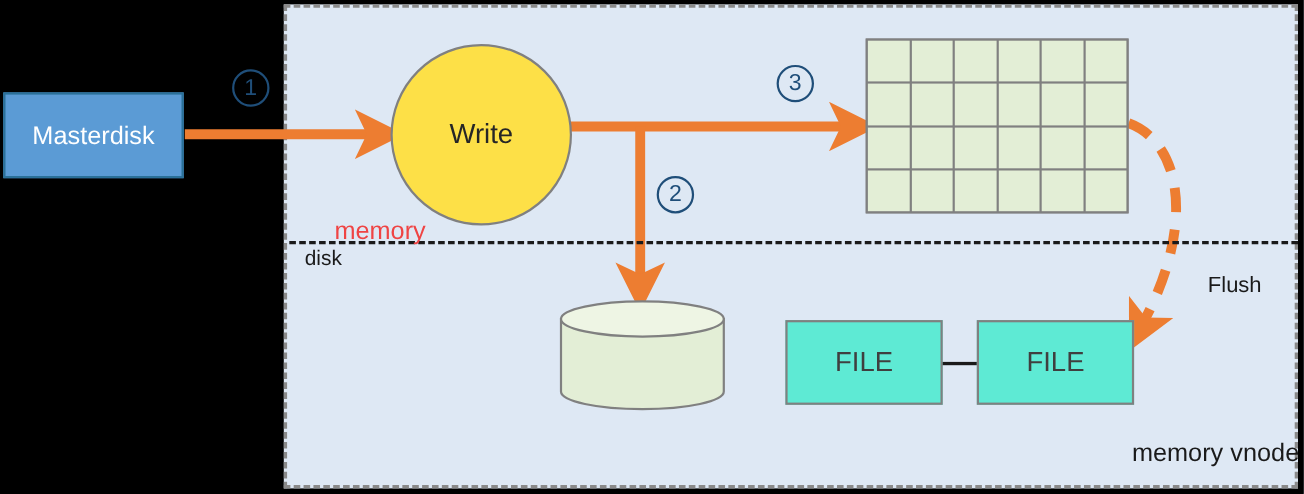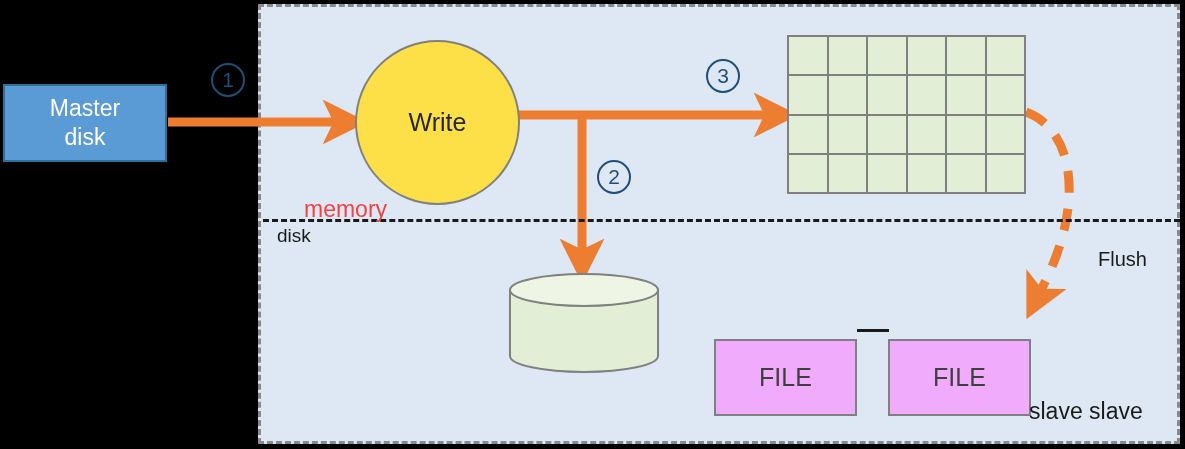--- a/index.html
+++ b/index.html
@@ -33,21 +33,21 @@
     top: 84px;
     width: 164px;
     height: 78px;
     background: #5b9bd5;
     border: 2px solid #2a7099;
     box-sizing: border-box;
     color: #ffffff;
     font-size: 23px;
     line-height: 29px;
     display: flex;
-    flex-direction: column;
+    flex-direction: row;
     align-items: center;
     justify-content: center;
     text-align: center;
   }
   
   #write-node {
     position: absolute;
     left: 355px;
     top: 40px;
     width: 165px;
@@ -93,29 +93,28 @@
     width: 150px;
     text-align: center;
     font-size: 24px;
     color: #1a1a1a;
   }
   
   .file-box {
     position: absolute;
     width: 143px;
     height: 77px;
-    background: #f0abfc;
+    background: #5eead4;
     border: 2px solid #808080;
     box-sizing: border-box;
     display: flex;
     align-items: center;
     justify-content: center;
     font-size: 25px;
     color: #3f3f3f;
-    margin-top: 48px;
   }
   #file-box-1 { left: 714px; top: 291px; }
   #file-box-2 { left: 888px; top: 291px; }
   #file-link {
     position: absolute;
     left: 857px;
     top: 329px;
     width: 32px;
     height: 3px;
     background: #1a1a1a;
@@ -253,21 +252,21 @@
   <div class="file-box" id="file-box-2">
     <span>FILE</span>
   </div>
 
   <div id="memory-disk-divider"></div>
   <div id="memory-label">memory</div>
   <div id="disk-label">disk</div>
 
   <div id="flush-label">Flush</div>
 
-  <div id="slave-vnode-label">slave slave</div>
+  <div id="slave-vnode-label">memory vnode</div>
 
   <div class="step-badge" id="step-1">
     <span>1</span>
   </div>
   <div class="step-badge" id="step-2">
     <span>2</span>
   </div>
   <div class="step-badge" id="step-3">
     <span>3</span>
   </div>

